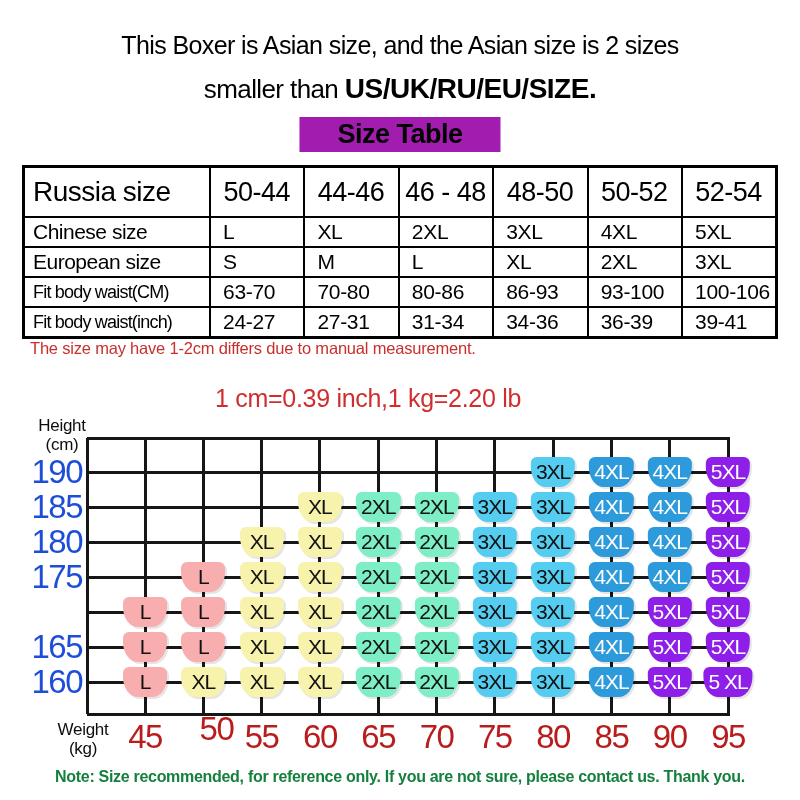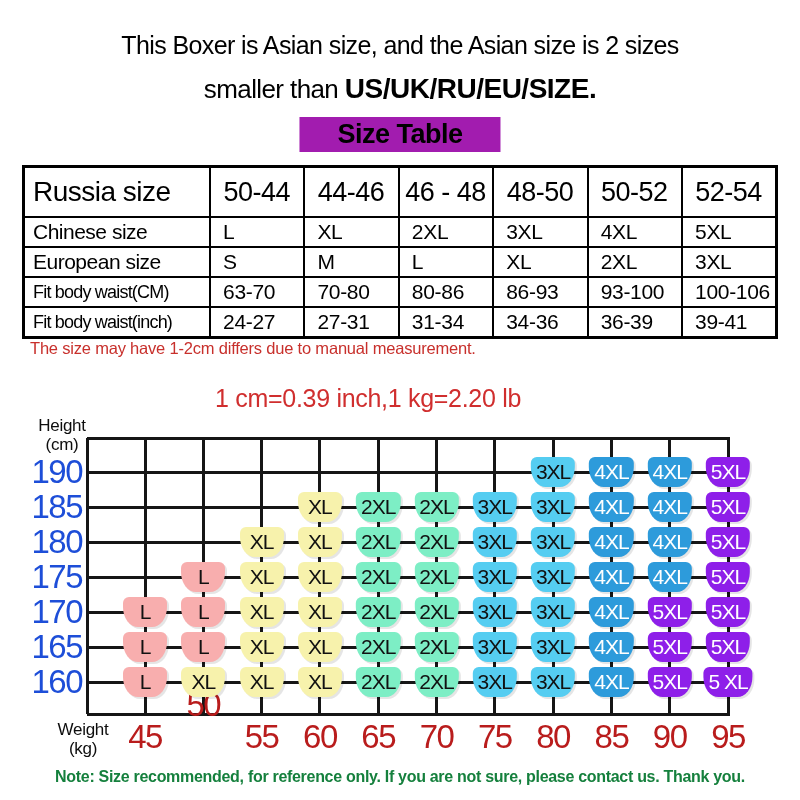--- a/index.html
+++ b/index.html
@@ -152,25 +152,24 @@
       <div class="vline" style="left: 435px; top: 428px; height: 276px;"></div>
       <div class="vline" style="left: 493.3px; top: 428px; height: 276px;"></div>
       <div class="vline" style="left: 551.6px; top: 428px; height: 276px;"></div>
       <div class="vline" style="left: 609.9px; top: 428px; height: 276px;"></div>
       <div class="vline" style="left: 668.2px; top: 428px; height: 276px;"></div>
       <div class="vline" style="left: 726.5px; top: 428px; height: 276px;"></div>
       <div class="ytick" style="top: 443px;">190</div>
       <div class="ytick" style="top: 478px;">185</div>
       <div class="ytick" style="top: 513px;">180</div>
       <div class="ytick" style="top: 548px;">175</div>
-      <div class="ytick" style="top: 583px;">170</div>
       <div class="ytick" style="top: 618px;">165</div>
       <div class="ytick" style="top: 653px;">160</div>
       <div class="xtick" style="left: 115px; top: 708px;">45</div>
-      <div class="xtick" style="left: 173.3px; top: 676px;">50</div>
+      <div class="xtick" style="left: 173.3px; top: 700px; text-align: right;">50</div>
       <div class="xtick" style="left: 231.6px; top: 708px;">55</div>
       <div class="xtick" style="left: 289.9px; top: 708px;">60</div>
       <div class="xtick" style="left: 348.2px; top: 708px;">65</div>
       <div class="xtick" style="left: 406.5px; top: 708px;">70</div>
       <div class="xtick" style="left: 464.8px; top: 708px;">75</div>
       <div class="xtick" style="left: 523.1px; top: 708px;">80</div>
       <div class="xtick" style="left: 581.4px; top: 708px;">85</div>
       <div class="xtick" style="left: 639.7px; top: 708px;">90</div>
       <div class="xtick" style="left: 698px; top: 708px;">95</div>
       <div class="badge" style="left: 553.1px; top: 462px; background: rgb(85, 205, 241);">3XL</div>

